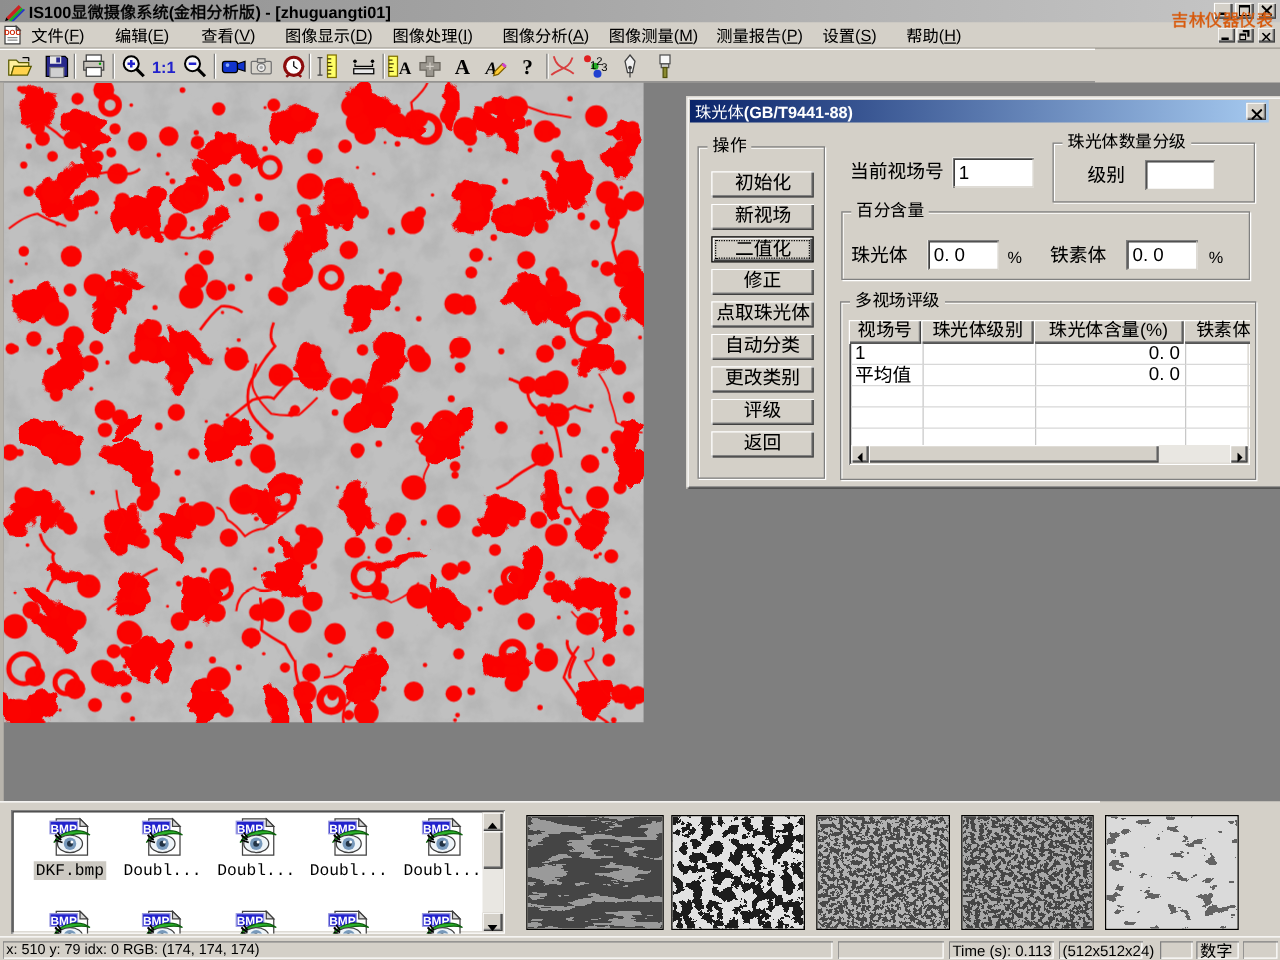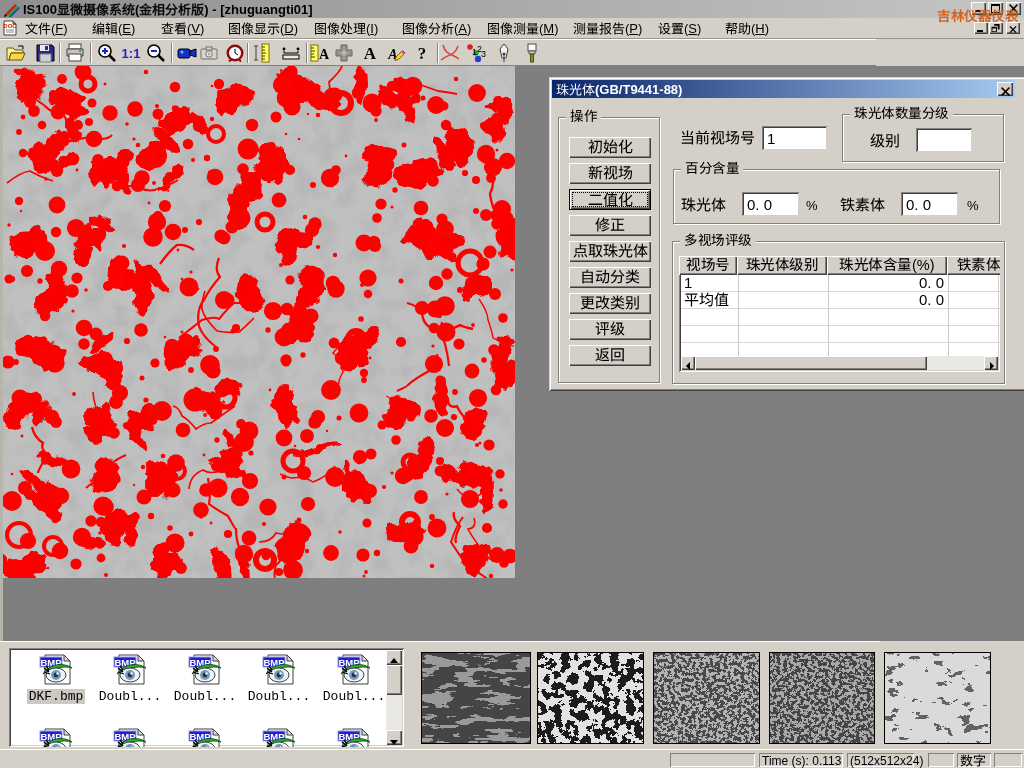--- a/index.html
+++ b/index.html
@@ -1560,20 +1560,21 @@
             <feFuncA type="discrete" tableValues="0 1"></feFuncA>
           </feComponentTransfer>
 <feFlood flood-color="#636363" result="f"></feFlood>
 <feComposite in="f" in2="n" operator="in"></feComposite>
 </filter>
 <rect width="100" height="92" fill="#dadada"></rect>
 <rect width="100" height="92" filter="url(#th5)"></rect>
 </svg></div>
 </div>
 <div class="abs" style="left:0;top:749px;width:1024px;height:19px;background:#d4d0c8;border-top:1px solid #fff">
+<div class="sf" style="left:2px;top:3px;width:664px;font-size:11.5px">x: 510 y: 79 idx: 0 RGB: (174, 174, 174)</div>
 <div class="sf" style="left:670px;top:3px;width:85px"></div>
 <div class="sf" style="left:759px;top:3px;width:84px">Time (s): 0.113</div>
 <div class="sf" style="left:847px;top:3px;width:67px">(512x512x24)</div>
 <div class="sf" style="left:928px;top:3px;width:26px"></div>
 <div class="sf" style="left:957px;top:3px;width:34px;font-size:13px;padding-top:0"><svg class="c" viewBox="0 0 1000 1000">
         <use href="#u6570"></use>
       </svg><svg class="c" viewBox="0 0 1000 1000">
         <use href="#u5b57"></use>
       </svg></div>
 <div class="sf" style="left:994px;top:3px;width:28px"></div>

